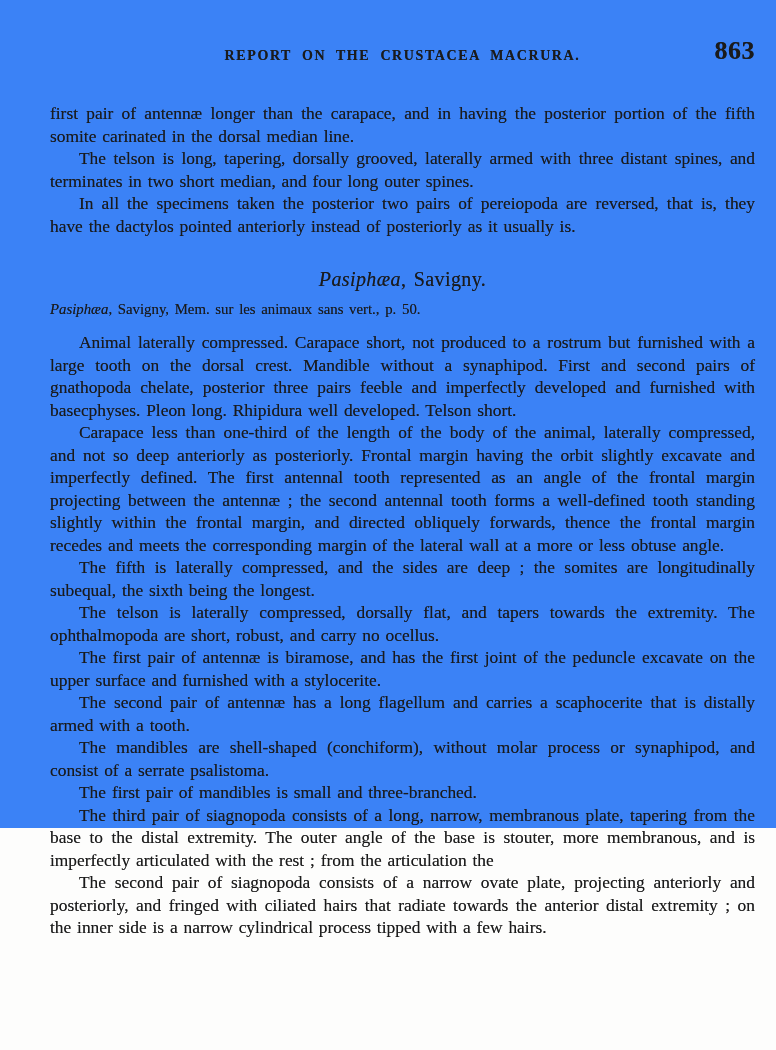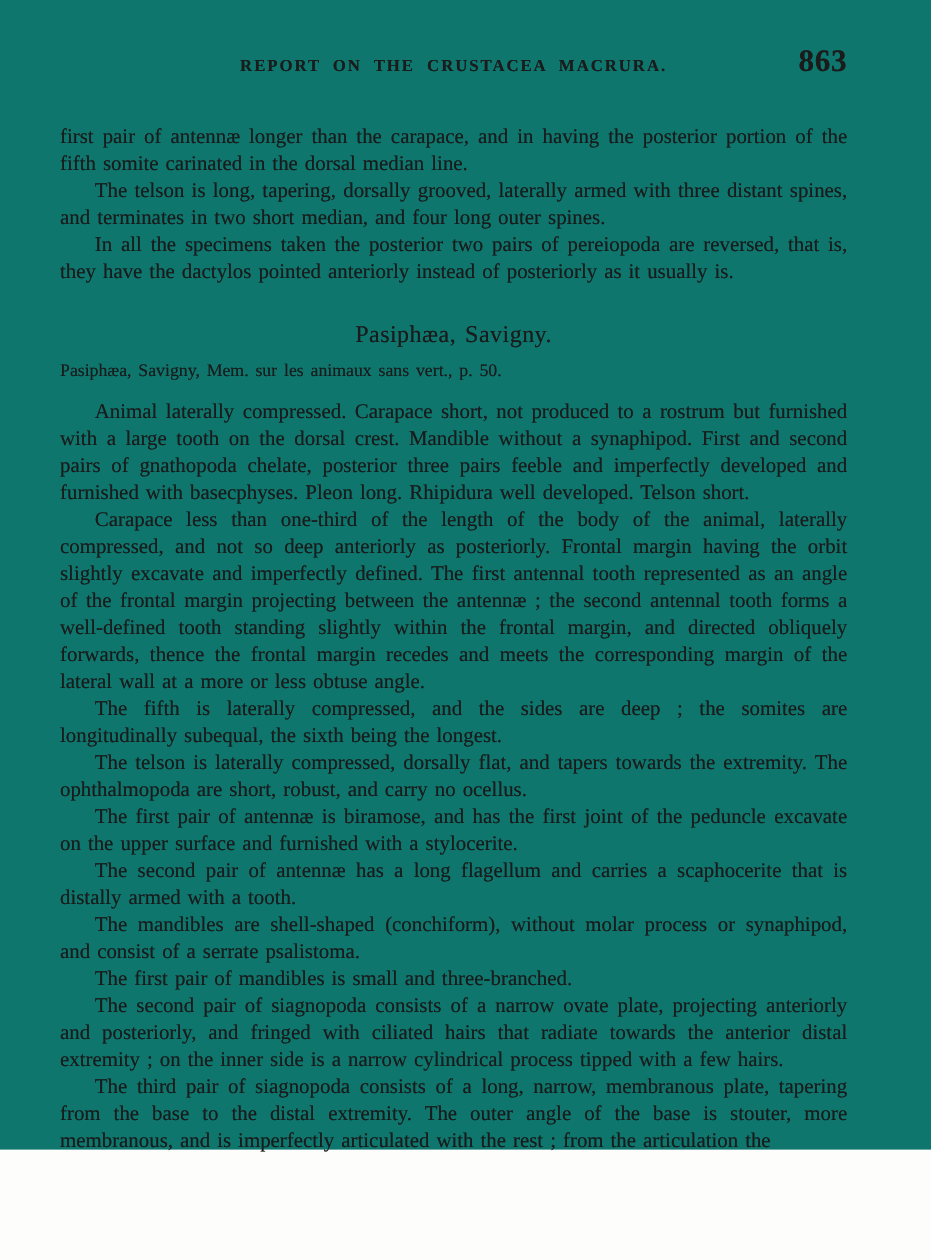--- a/index.html
+++ b/index.html
@@ -11,23 +11,23 @@
     width: 776px;
     height: 1050px;
     overflow: hidden;
     font-family: "Liberation Serif", "DejaVu Serif", serif;
     color: #1b1b1b;
   }
   .page {
     box-sizing: border-box;
     position: relative;
     width: 776px;
-    height: 958px;
-    padding: 45px 70px 0 50px;
-    background: #0f766e;
+    height: 828px;
+    padding: 45px 21px 0 50px;
+    background: #3b82f6;
     text-shadow: 0 0 0.5px rgba(10,10,10,0.55);
   }
   .page-header {
     position: relative;
     height: 22px;
   }
   .running-title {
     text-align: center;
     font-size: 14px;
     line-height: 22px;
@@ -74,20 +74,21 @@
   }
   .synonymy {
     margin-top: 8px;
     text-align: left;
     text-indent: 0;
     font-size: 14.8px;
     line-height: 19px;
     word-spacing: 2px;
   }
   .italic {
+    font-style: italic;
   }
 </style>
 </head>
 <body>
 
 <div class="page">
 
   <div class="page-header">
     <div class="running-title">REPORT ON THE CRUSTACEA MACRURA.</div>
     <div class="page-number">863</div>
@@ -114,18 +115,18 @@
     <p>The telson is laterally compressed, dorsally flat, and tapers towards the extremity. The ophthalmopoda are short, robust, and carry no ocellus.</p>
 
     <p>The first pair of antennæ is biramose, and has the first joint of the peduncle excavate on the upper surface and furnished with a stylocerite.</p>
 
     <p>The second pair of antennæ has a long flagellum and carries a scaphocerite that is distally armed with a tooth.</p>
 
     <p>The mandibles are shell-shaped (conchiform), without molar process or synaphipod, and consist of a serrate psalistoma.</p>
 
     <p>The first pair of mandibles is small and three-branched.</p>
 
+    <p>The third pair of siagnopoda consists of a long, narrow, membranous plate, tapering from the base to the distal extremity.  The outer angle of the base is stouter, more membranous, and is imperfectly articulated with the rest ; from the articulation the</p>
+
     <p>The second pair of siagnopoda consists of a narrow ovate plate, projecting anteriorly and posteriorly, and fringed with ciliated hairs that radiate towards the anterior distal extremity ; on the inner side is a narrow cylindrical process tipped with a few hairs.</p>
-
-    <p>The third pair of siagnopoda consists of a long, narrow, membranous plate, tapering from the base to the distal extremity.  The outer angle of the base is stouter, more membranous, and is imperfectly articulated with the rest ; from the articulation the</p>
 
   </div>
 </div>
 
 </body></html>

